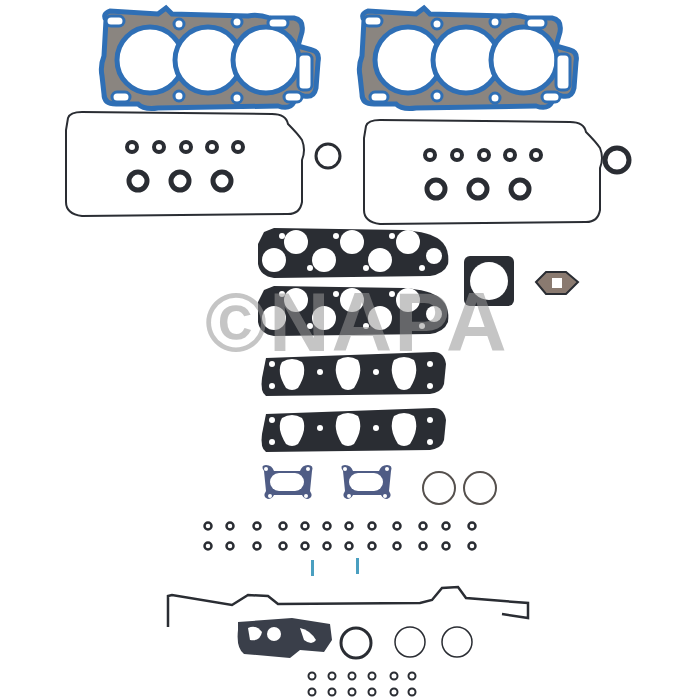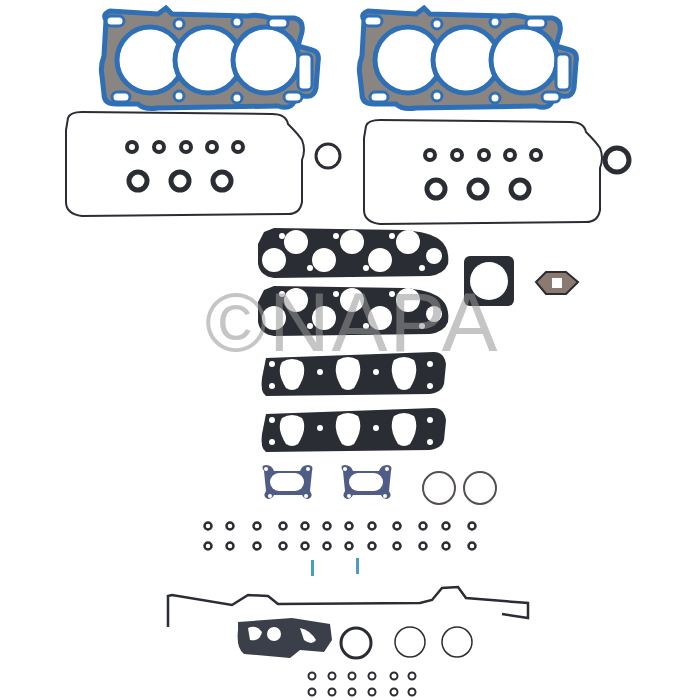--- a/index.html
+++ b/index.html
@@ -1,20 +1,20 @@
 <!DOCTYPE html>
 <html><head>
 <meta charset="utf-8">
 <style>
   html, body { margin: 0; padding: 0; background: #ffffff; }
   body { width: 700px; height: 700px; position: relative; overflow: hidden; font-family: "Liberation Sans", sans-serif; }
   svg.scene { position: absolute; left: 0; top: 0; width: 700px; height: 700px; }
   .watermark {
     position: absolute; left: 205px; top: 282px; height: 80px; line-height: 80px;
-    font-family: "Liberation Sans", sans-serif; font-weight: normal; font-size: 84px;
+    font-family: "Liberation Sans", sans-serif; font-weight: bold; font-size: 84px;
     color: rgba(150,150,150,0.55); letter-spacing: 2px; white-space: nowrap; pointer-events: none;
   }
 </style>
 </head>
 <body>
 
 <svg class="scene" viewBox="0 0 700 700">
   <defs>
     <g id="headGasket">
       <path d="M8,14 Q4,8 12,5 L60,8 L68,2 L74,8 L150,10 Q160,8 172,12 L196,12 Q206,14 204,26 L200,40 L214,44 Q222,46 220,56 L218,82 Q216,92 206,90 L198,88 L196,96 Q192,104 180,100 L60,102 Q46,104 40,98 L18,98 Q6,98 6,88 L4,70 Q2,60 6,50 Z" fill="#8a8580" stroke="#2f6fb5" stroke-width="5"></path>

